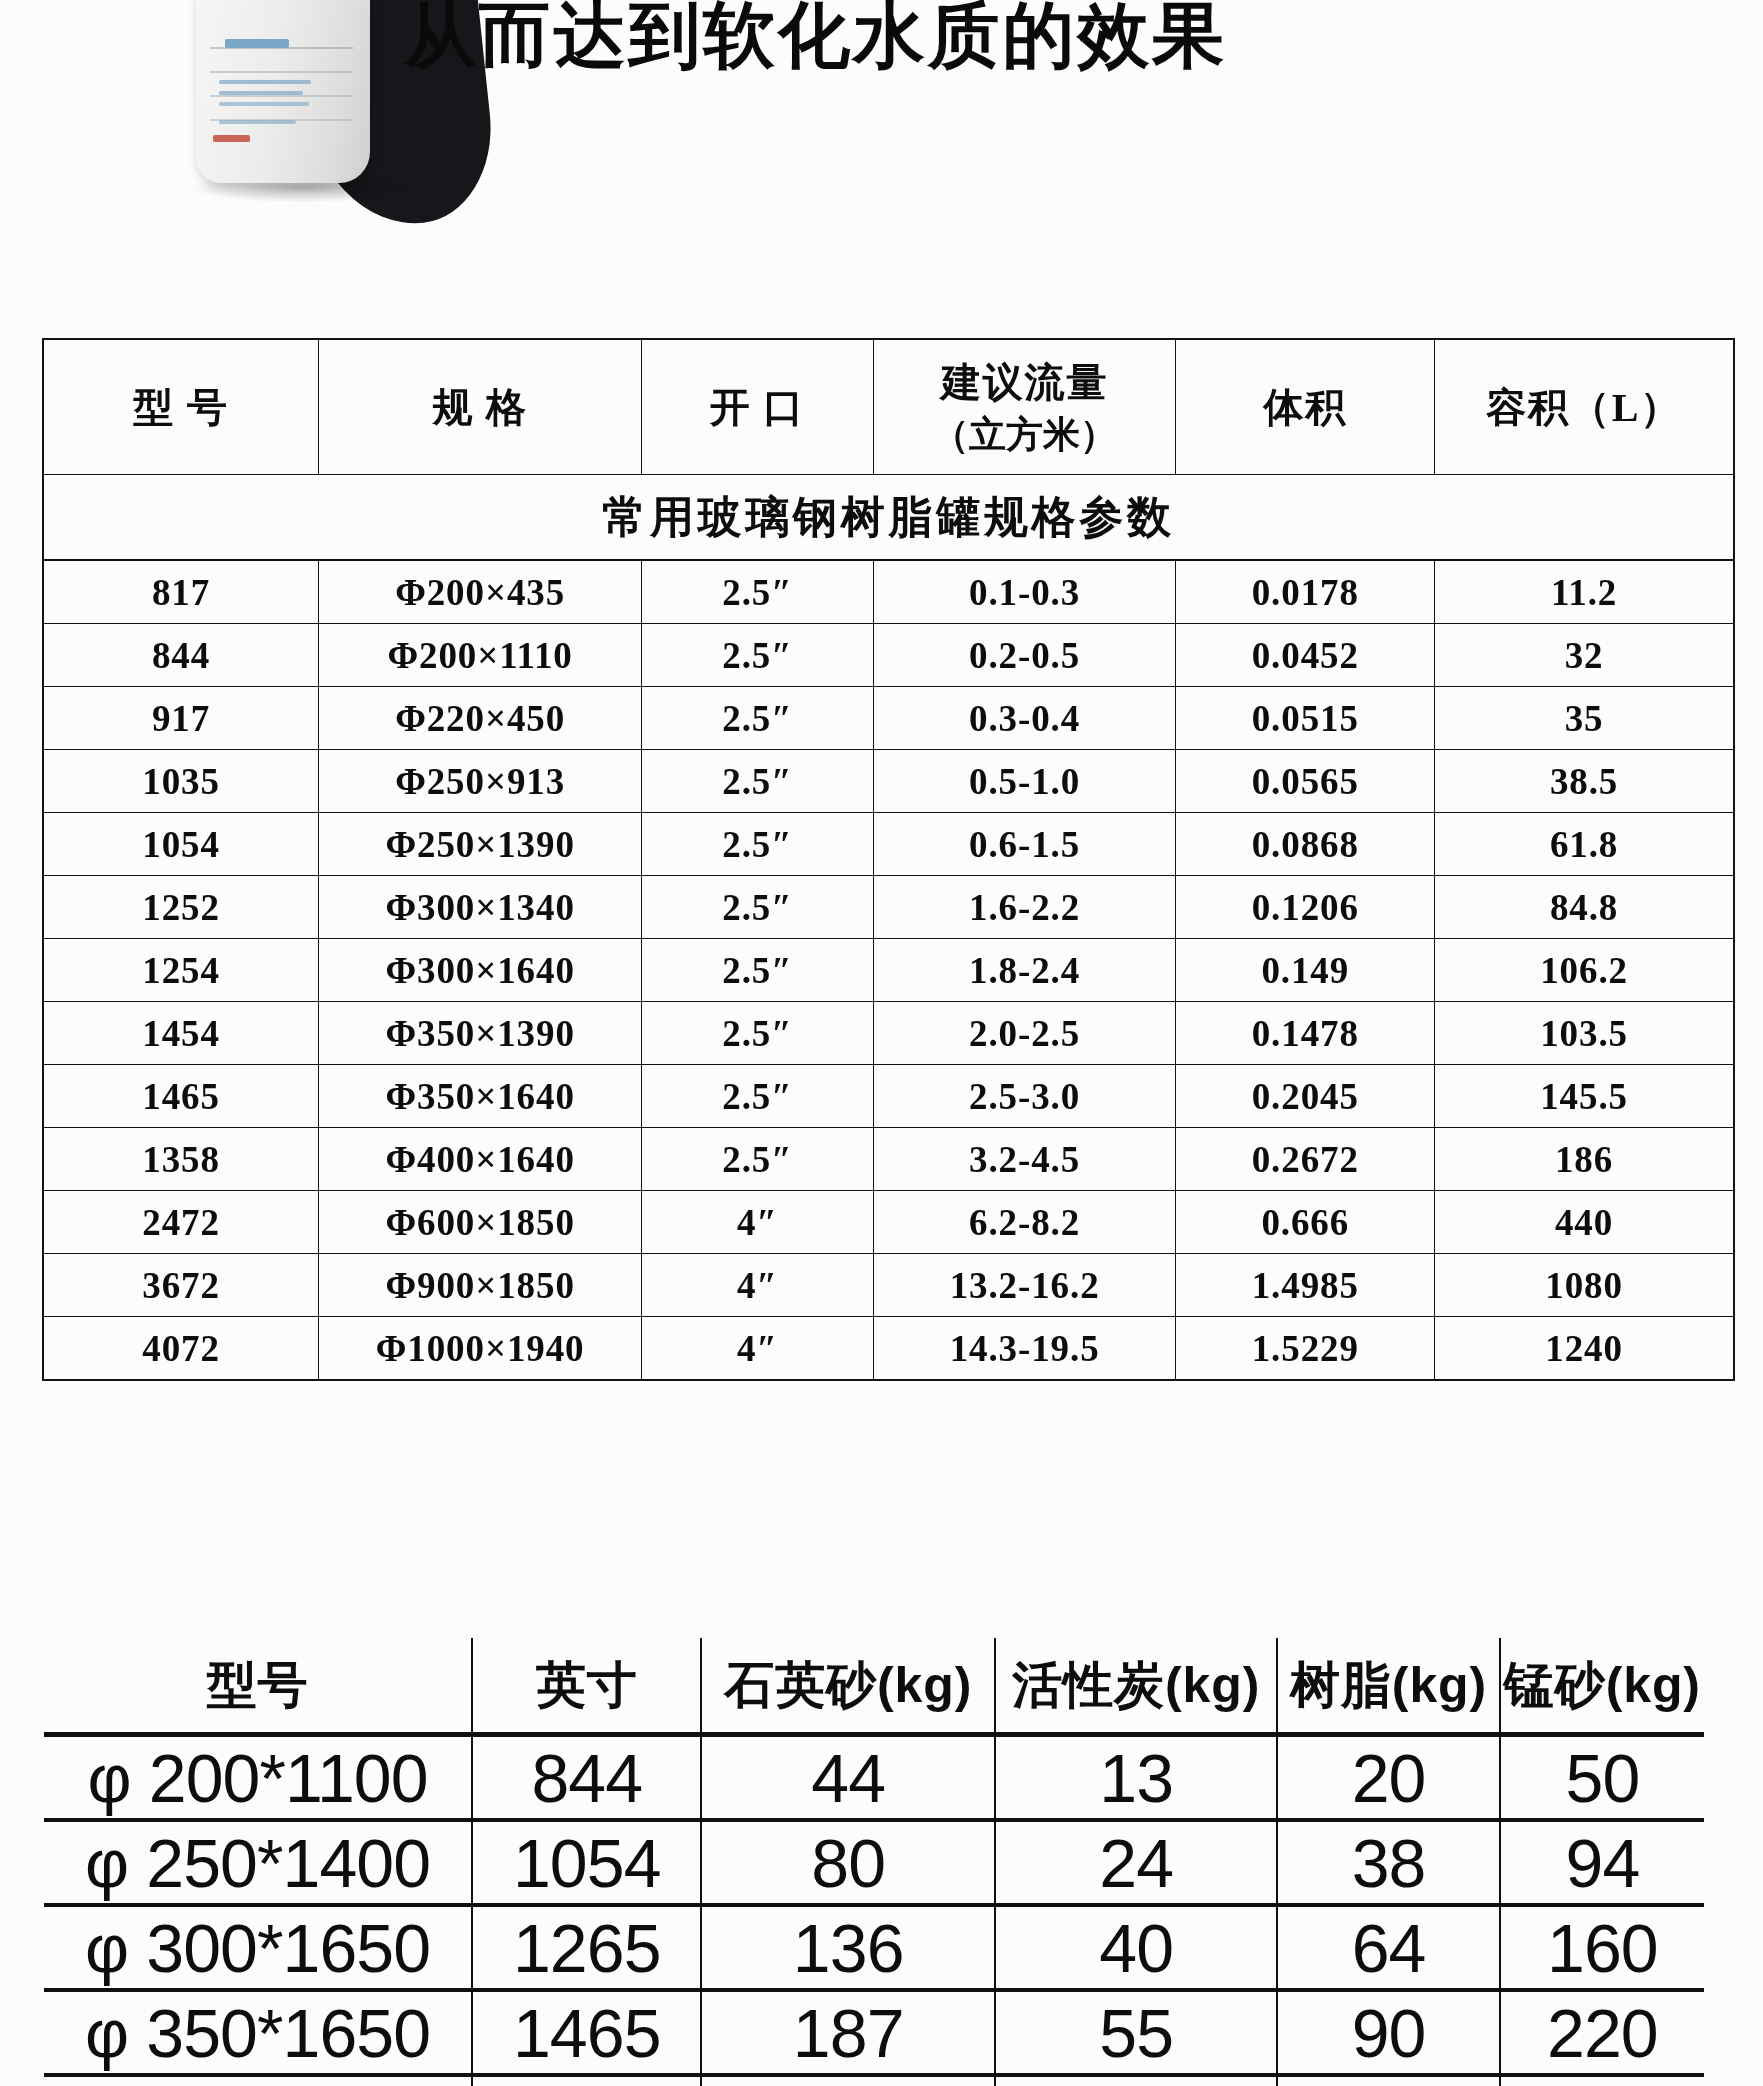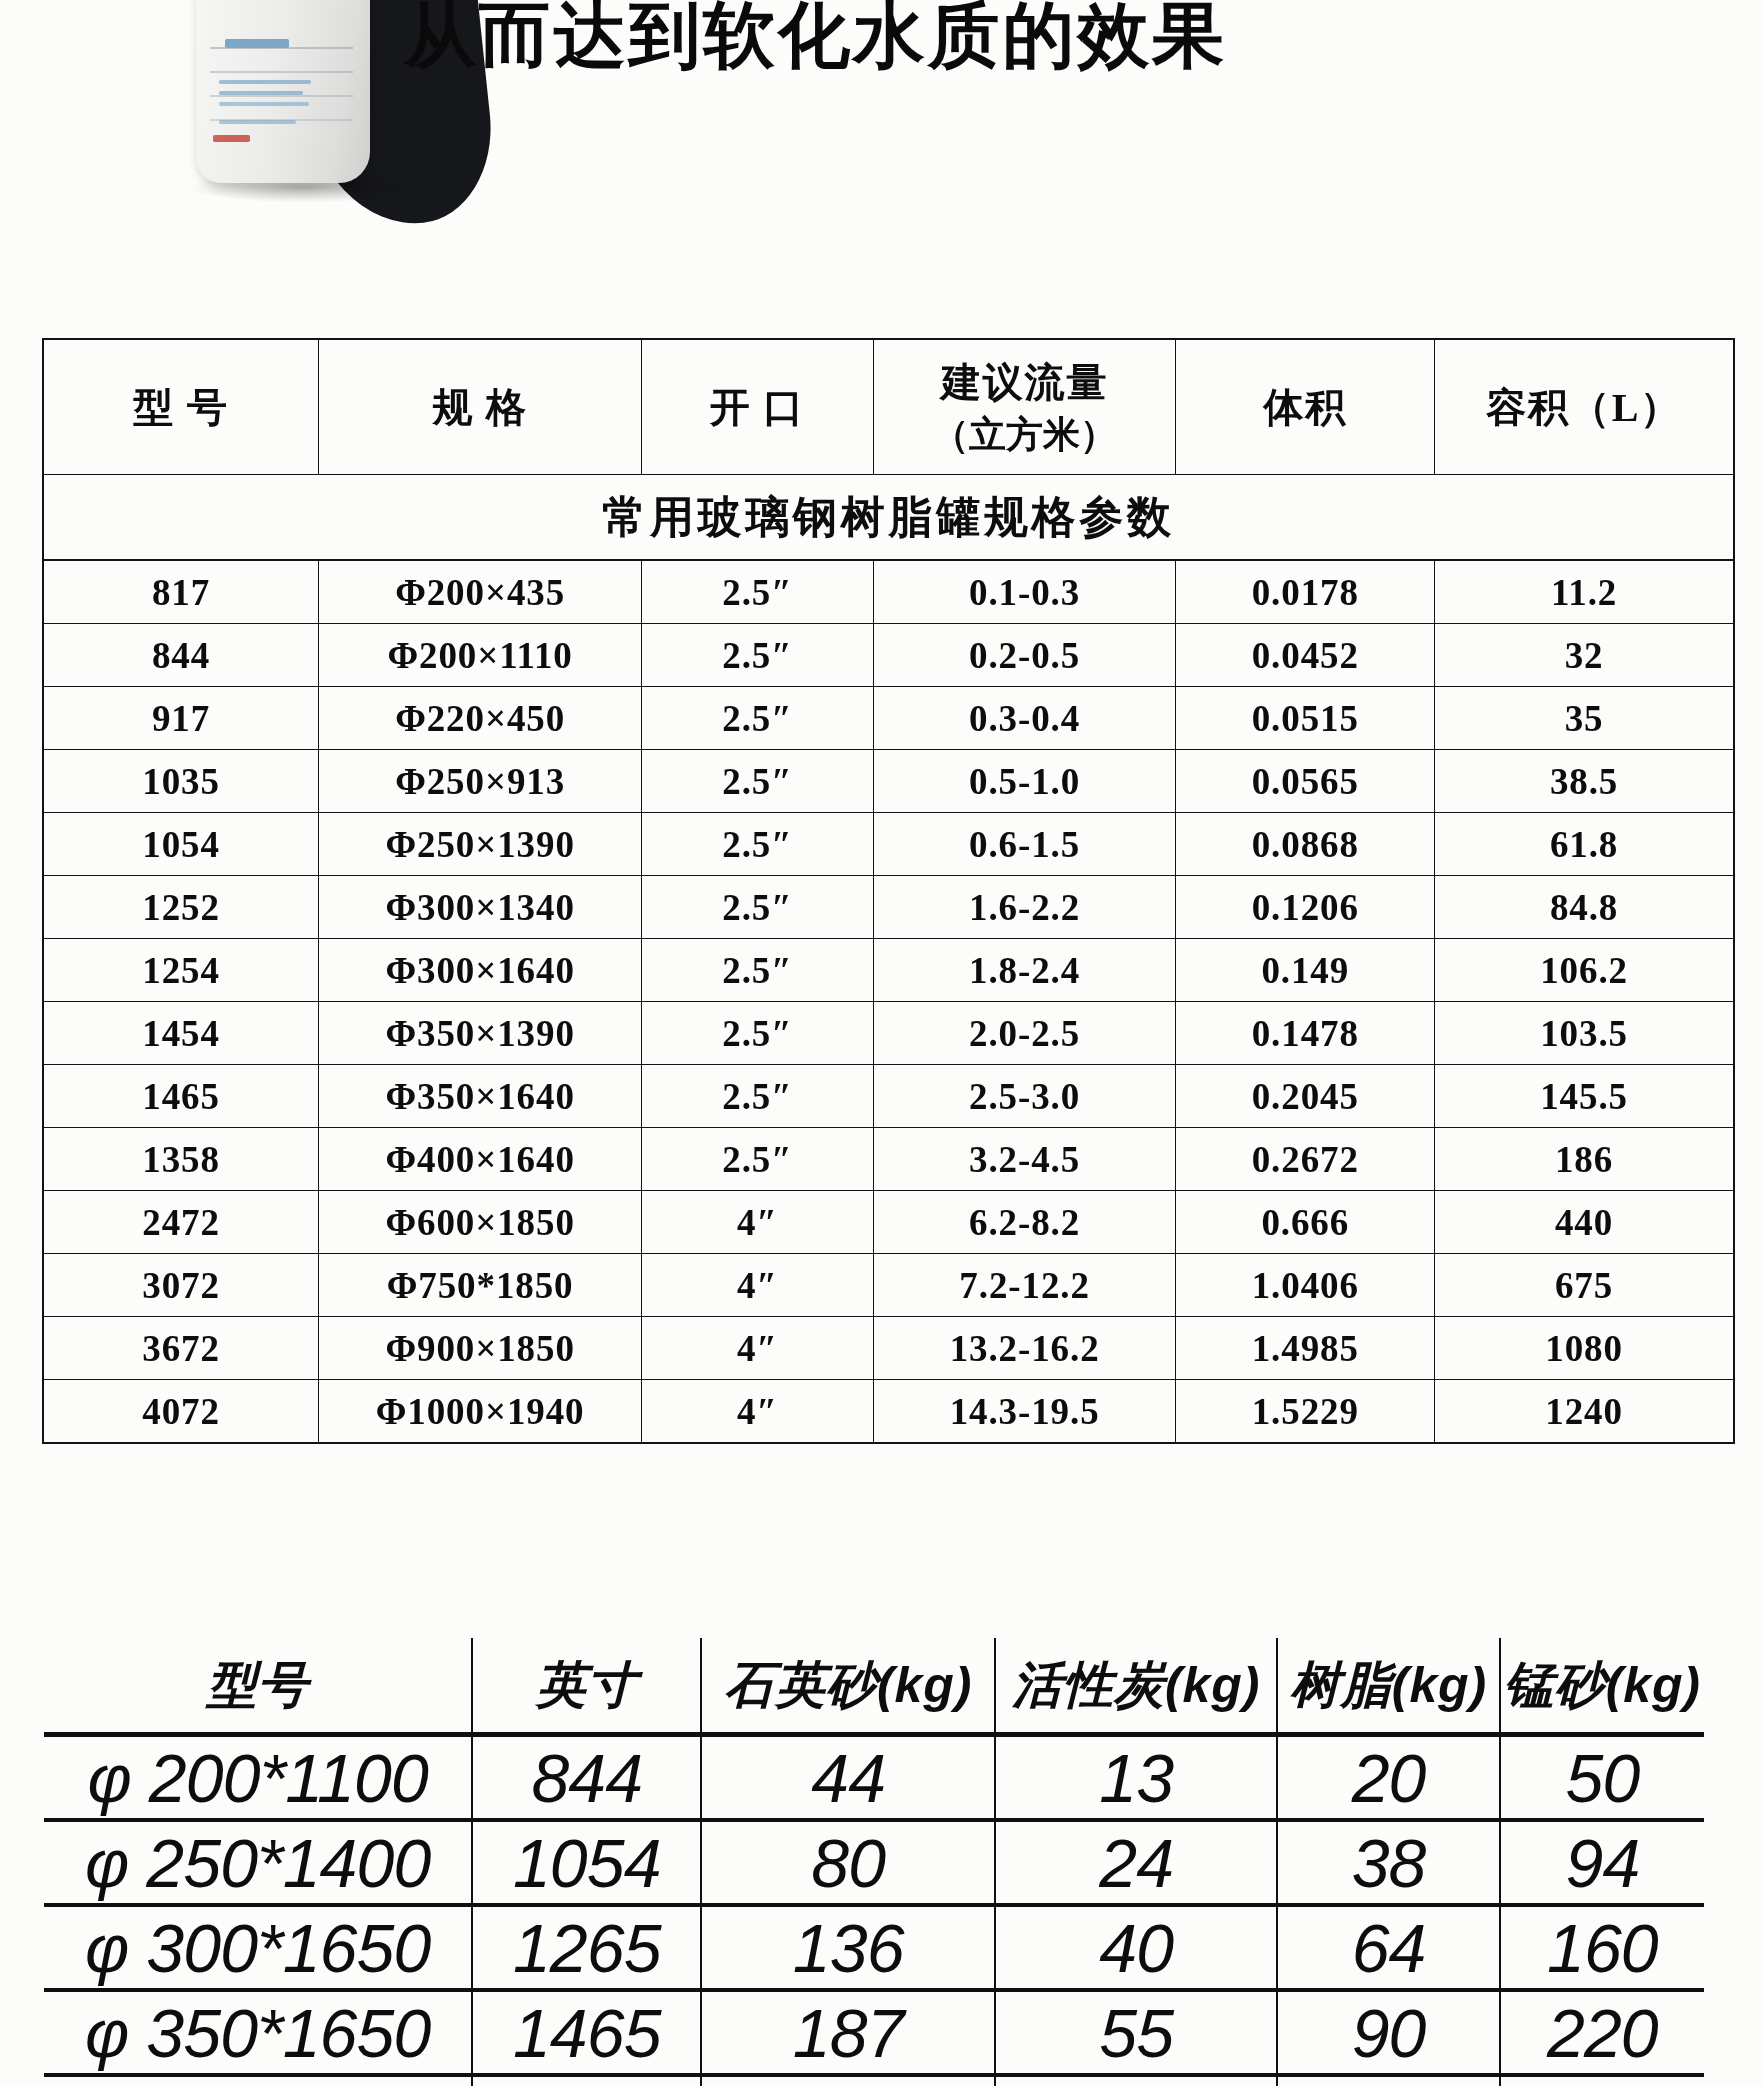--- a/index.html
+++ b/index.html
@@ -44,21 +44,21 @@
   .t1 .t1-title{height:84px;font-size:44px;letter-spacing:3.7px;border-bottom:2.8px solid #131314;}
   .t1 thead th{height:134px;font-size:40px;letter-spacing:1.8px;}
   .t1 tbody td{height:62px;font-size:37px;letter-spacing:0.9px;}
   .t1 .sub{font-size:37px;letter-spacing:0;}
 
   
   .t2{position:absolute;left:44px;top:1638px;width:1660px;
       border-collapse:collapse;table-layout:fixed;
       font-family:"Liberation Sans","DejaVu Sans",sans-serif;}
   .t2 th,.t2 td{text-align:center;vertical-align:middle;padding:0;
-      border-left:2.8px solid #101011;color:#0d0d0e;font-style:italic;}
+      border-left:2.8px solid #101011;color:#0d0d0e;}
   .t2 th:first-child,.t2 td:first-child{border-left:none;}
   .t2 thead th{height:94px;font-size:50px;font-weight:600;letter-spacing:0.9px;
       border-bottom:5.5px solid #101011;}
   .t2 tbody td{height:81px;font-size:68px;font-weight:400;letter-spacing:-0.9px;
       border-bottom:4.6px solid #101011;}
   .t2 tbody tr:last-child td{border-bottom:none;}
 </style>
 </head>
 <body>
 
@@ -185,28 +185,20 @@
         </tr>
         <tr>
           <td>2472</td>
           <td>Φ600×1850</td>
           <td>4″</td>
           <td>6.2-8.2</td>
           <td>0.666</td>
           <td>440</td>
         </tr>
         <tr>
-          <td>3072</td>
-          <td>Φ750*1850</td>
-          <td>4″</td>
-          <td>7.2-12.2</td>
-          <td>1.0406</td>
-          <td>675</td>
-        </tr>
-        <tr>
           <td>3672</td>
           <td>Φ900×1850</td>
           <td>4″</td>
           <td>13.2-16.2</td>
           <td>1.4985</td>
           <td>1080</td>
         </tr>
         <tr>
           <td>4072</td>
           <td>Φ1000×1940</td>

